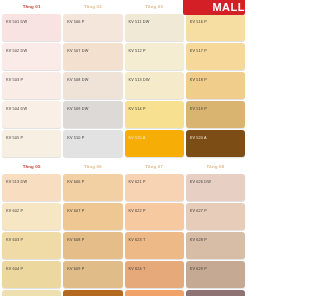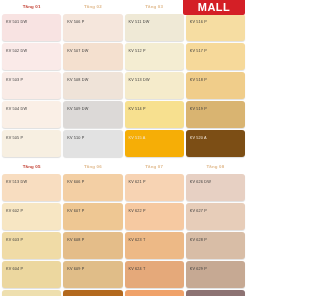--- a/index.html
+++ b/index.html
@@ -12,21 +12,21 @@
     overflow:hidden;
   }
   .sheet { position:relative; width:247px; height:296px; }
 
   
   .logo-badge{
     position:absolute; top:0; right:2px;
     width:62px; height:15px;
     background:#d41f26;
     border-radius:0 0 2px 2px;
-    display:flex; align-items:center; justify-content:center;
+    display:flex; align-items:center; justify-content:flex-end;
     z-index:20;
   }
   .logo-text{
     color:#ffffff; font-weight:bold; font-size:11px;
     letter-spacing:0.5px; line-height:1;
     font-family:"Liberation Sans", sans-serif;
   }
 
   
   .section{ position:absolute; left:0; width:247px; }

